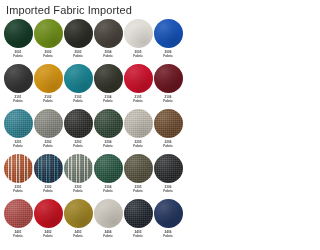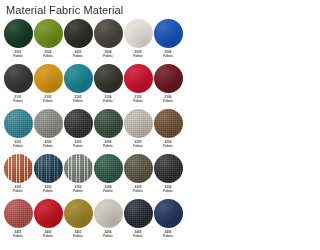--- a/index.html
+++ b/index.html
@@ -105,21 +105,21 @@
     overflow: hidden;
   }
   .code { font-weight: 700; color: #4a4a4a; }
   .sub  { font-weight: 700; color: #4a4a4a; }
 </style>
 </head>
 <body>
 
 <div class="page">
 
-  <div class="title">Material Fabric Material</div>
+  <div class="title">Imported Fabric Imported</div>
 
   <div class="grid">
       <div class="cell">
         <div class="swatch" style="background: rgb(20, 58, 37);"></div>
         <div class="label">
           <span class="code">2001</span>
           <span class="sub">Fabric</span>
         </div>
       </div>
       <div class="cell">

